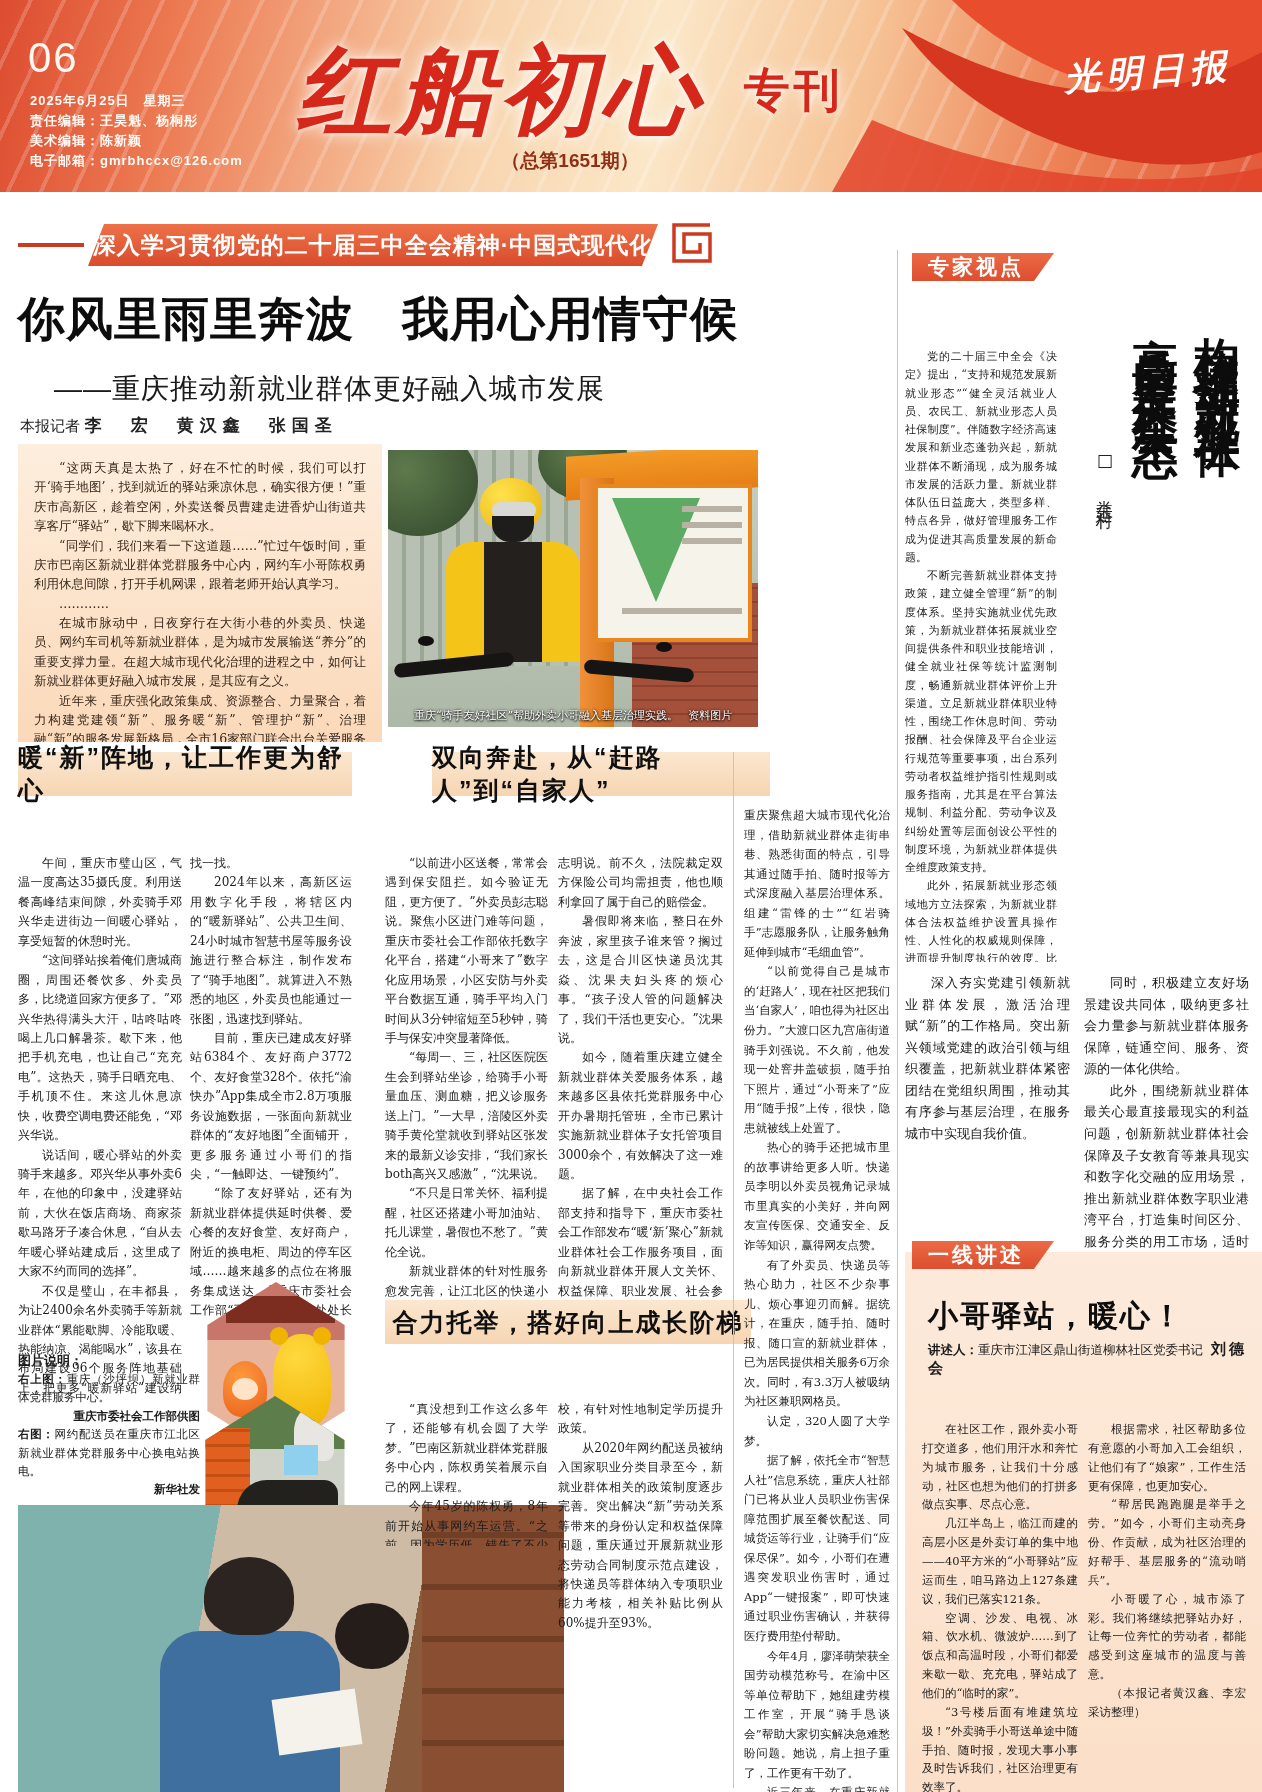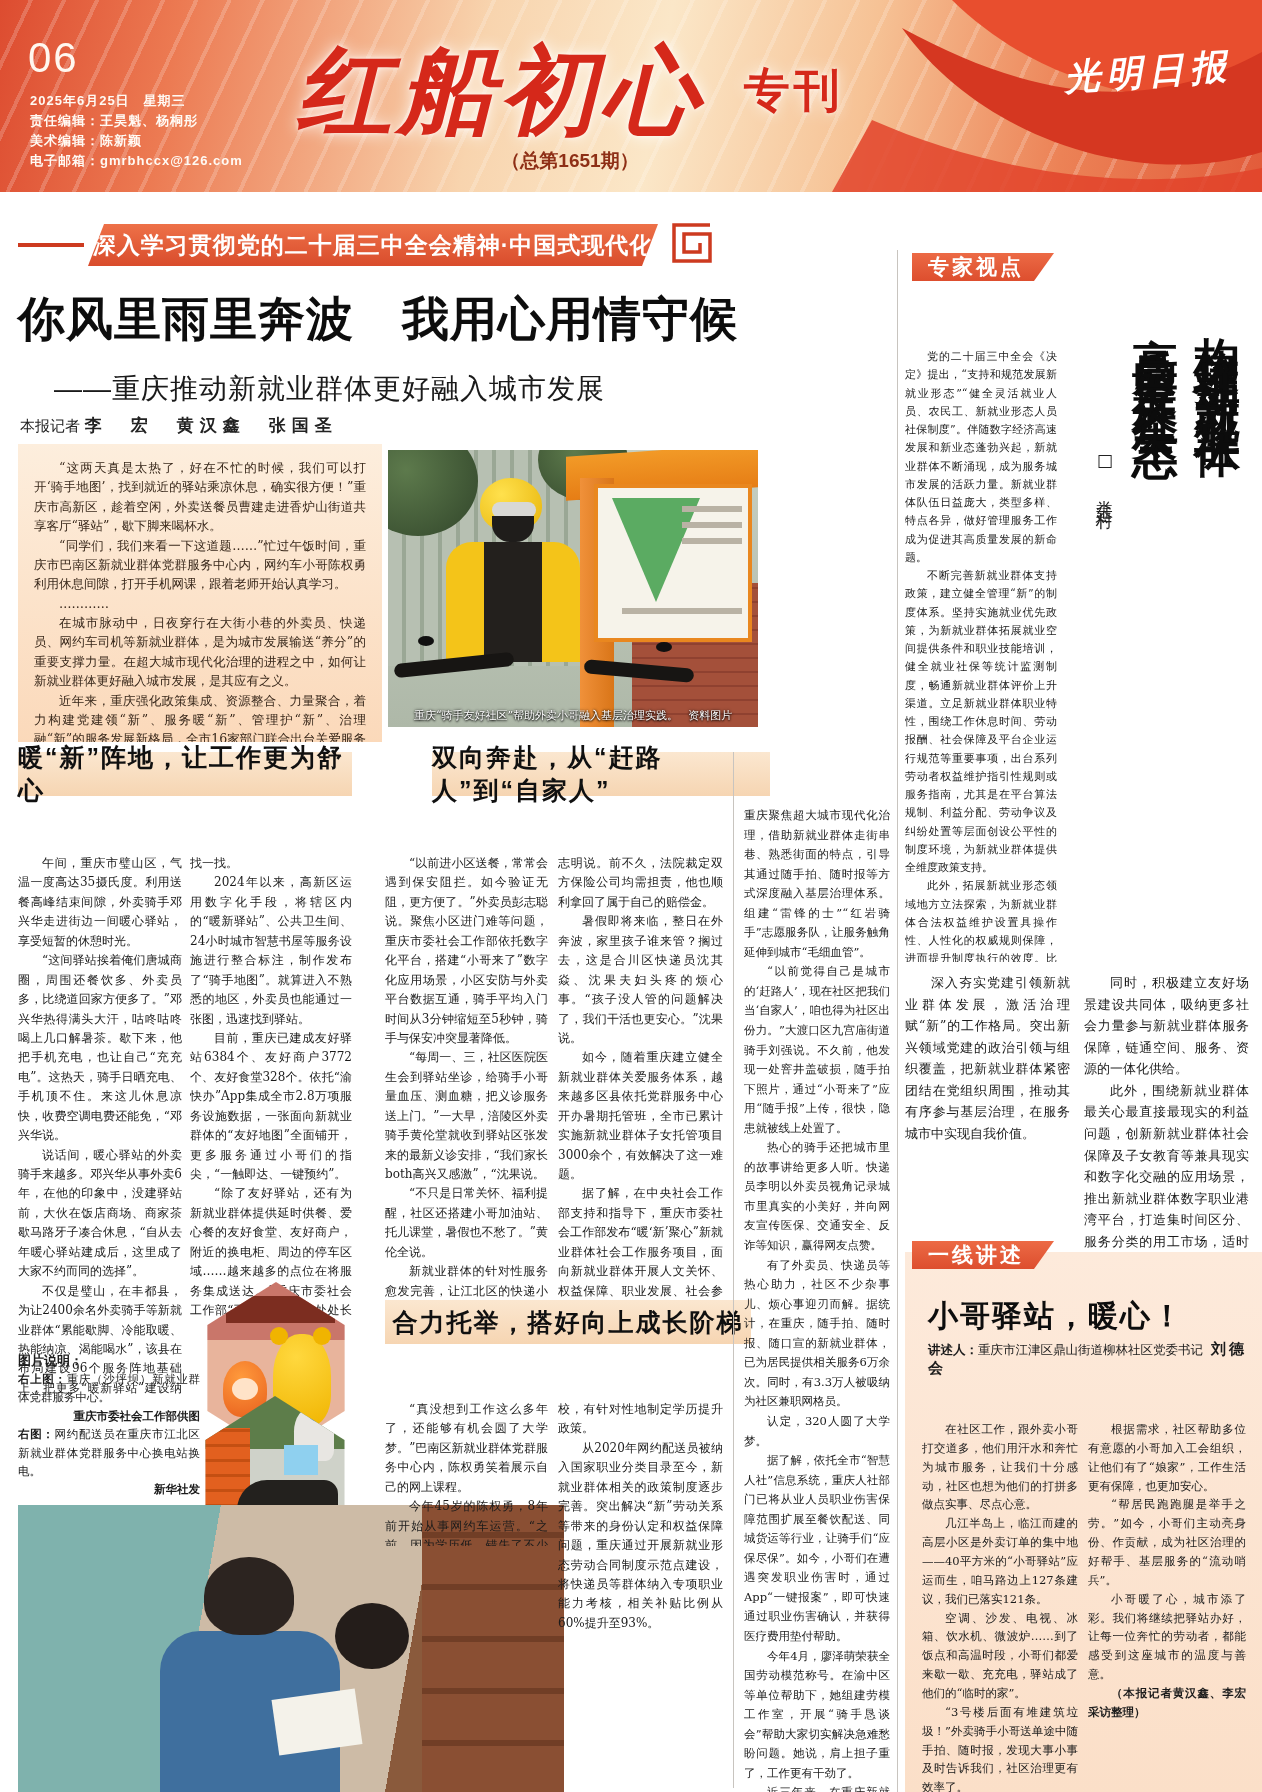--- a/index.html
+++ b/index.html
@@ -107,21 +107,21 @@
   .author-note{font-weight:bold;font-family:"Liberation Sans",sans-serif;}
   
   #frontbox{left:905px;top:1252px;width:357px;height:540px;background:linear-gradient(180deg,#fdeadb,#fbdfc8);}
   #fronttab{left:905px;top:1236px;}
   #fronttitle{left:928px;top:1296px;font:bold 30px "Liberation Sans",sans-serif;color:#0d0d0d;letter-spacing:2px;}
   #frontspeaker{left:928px;top:1340px;width:320px;font-size:12.5px;color:#1b1b1b;}
   #frontspeaker .lbl{font-weight:bold;font-family:"Liberation Sans",sans-serif;}
   #frontspeaker .name{font-size:15px;font-weight:bold;letter-spacing:3px;margin-left:8px;}
   #front-c1{left:922px;top:1372px;width:156px;height:408px;font-size:11.5px;line-height:1.64;}
   #front-c2{left:1088px;top:1372px;width:158px;height:408px;font-size:11.5px;line-height:1.64;}
-  .front-note{font-weight:bold;font-family:"Liberation Sans",sans-serif;}
+  .front-note{font-weight:normal;font-family:"Liberation Sans",sans-serif;}
 </style>
 </head>
 <body>
 
 <div id="page">
 
   <div class="abs" id="header">
     <div class="rays"></div>
     <svg class="abs" id="ribbon" viewBox="0 0 430 192" preserveAspectRatio="none">
       <path d="M430,0 L120,0 C200,78 300,104 430,108 Z" fill="#e84e2e"></path>

